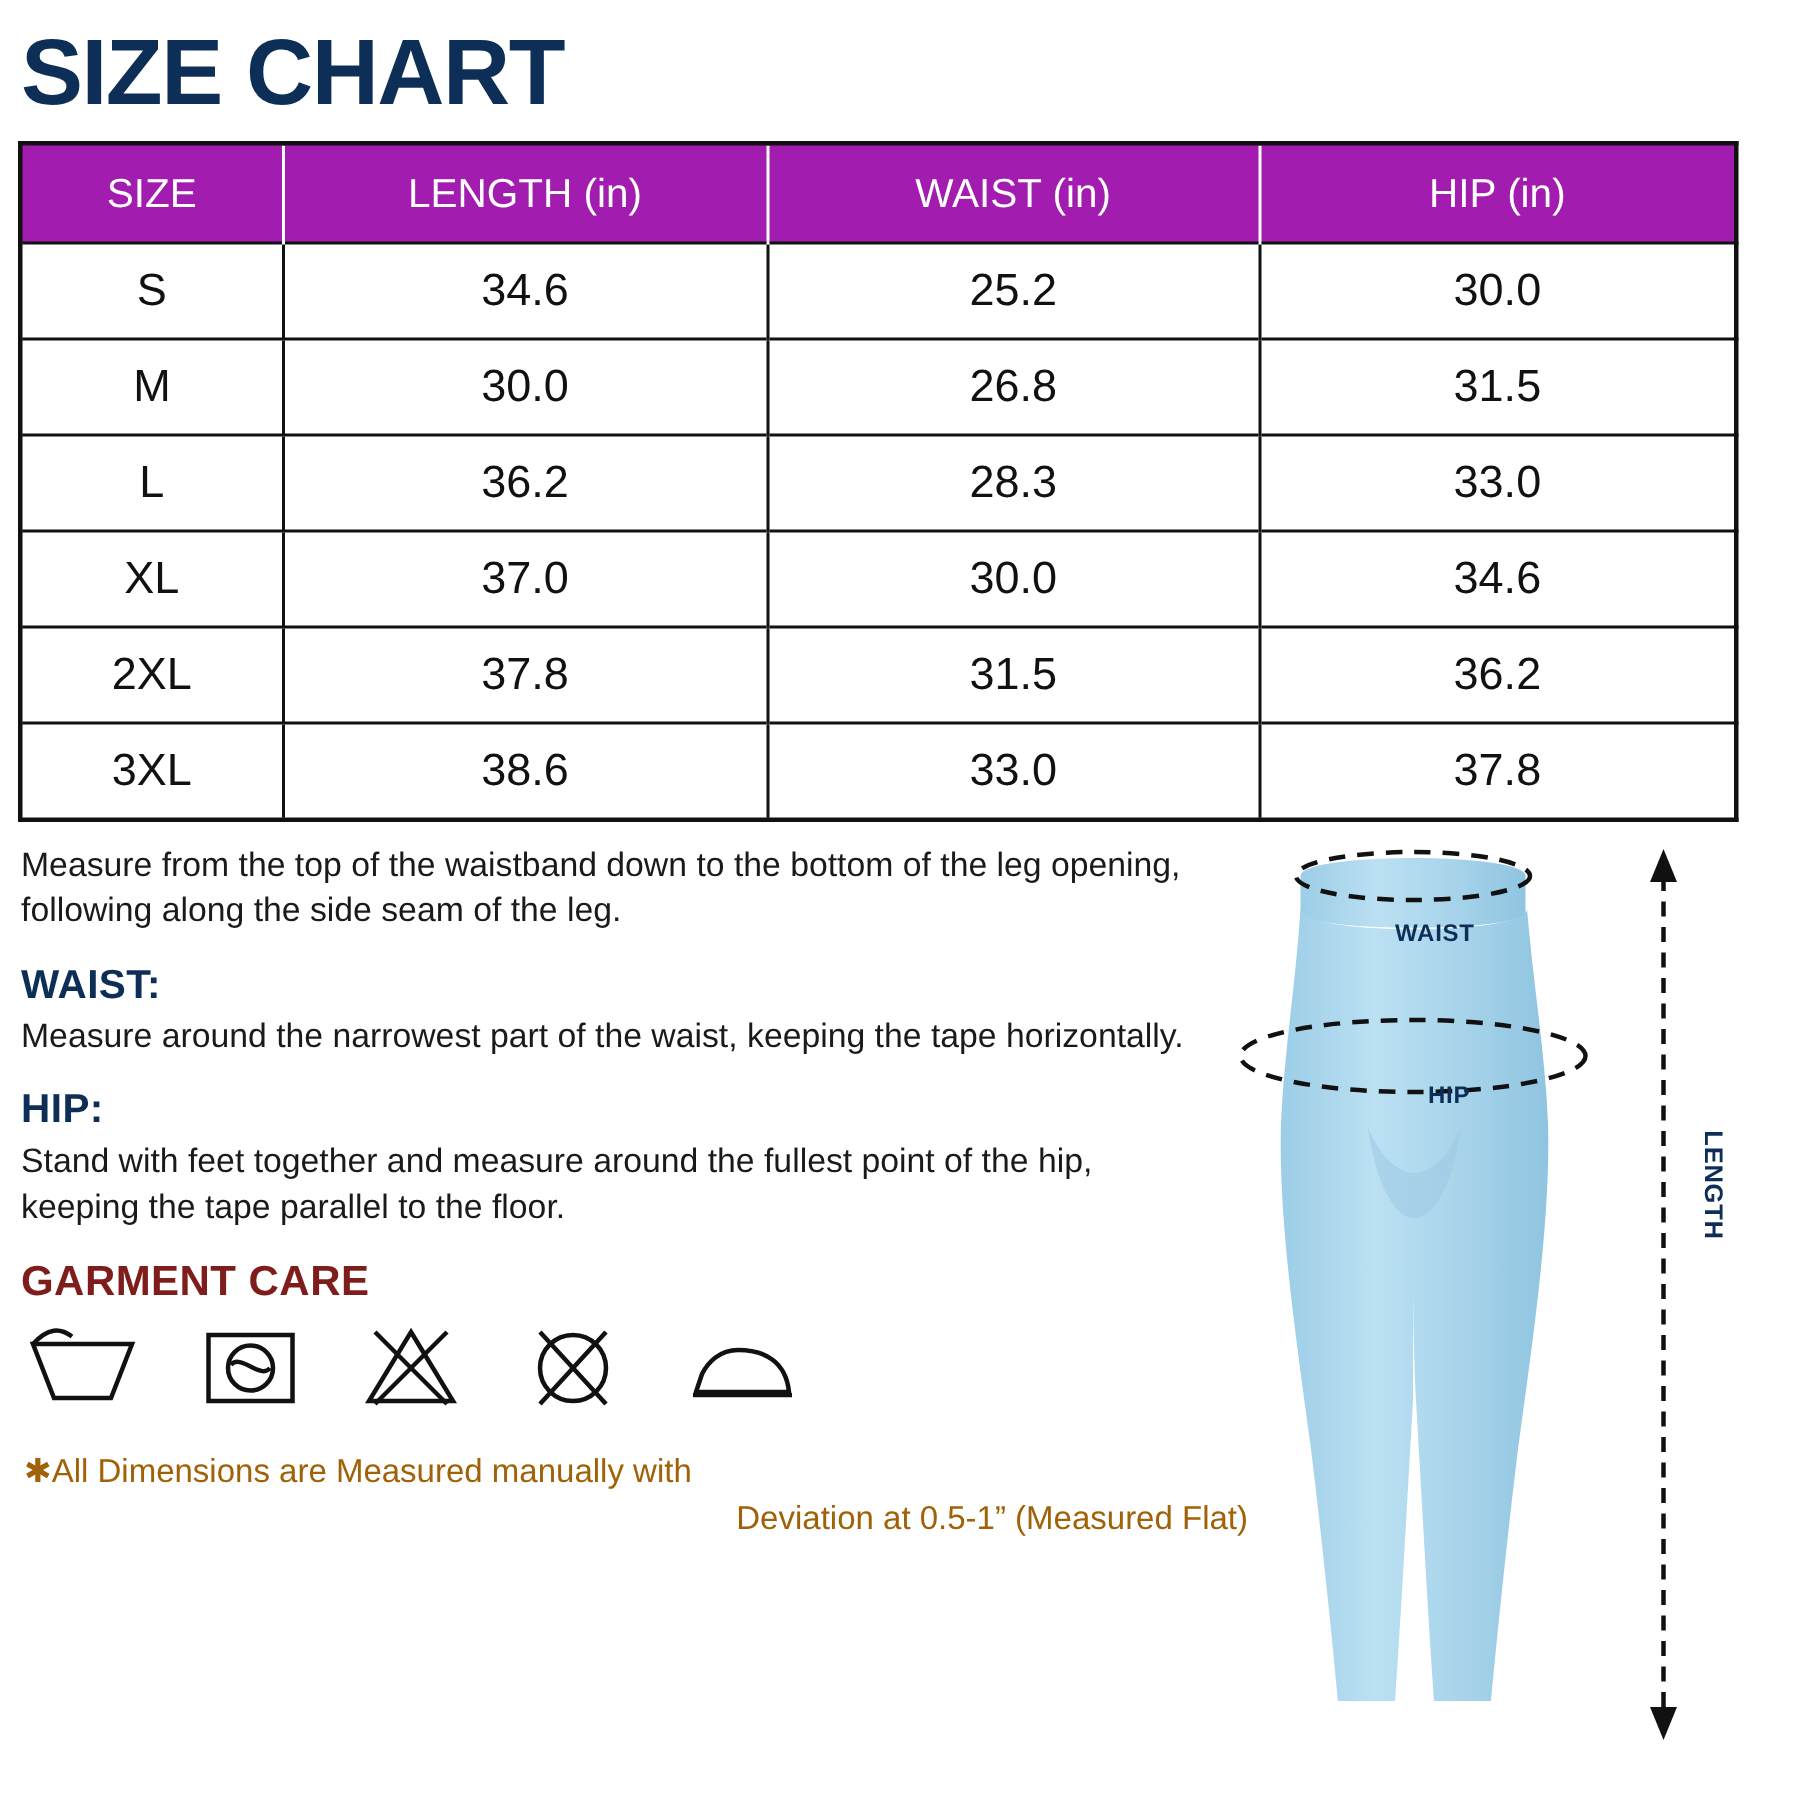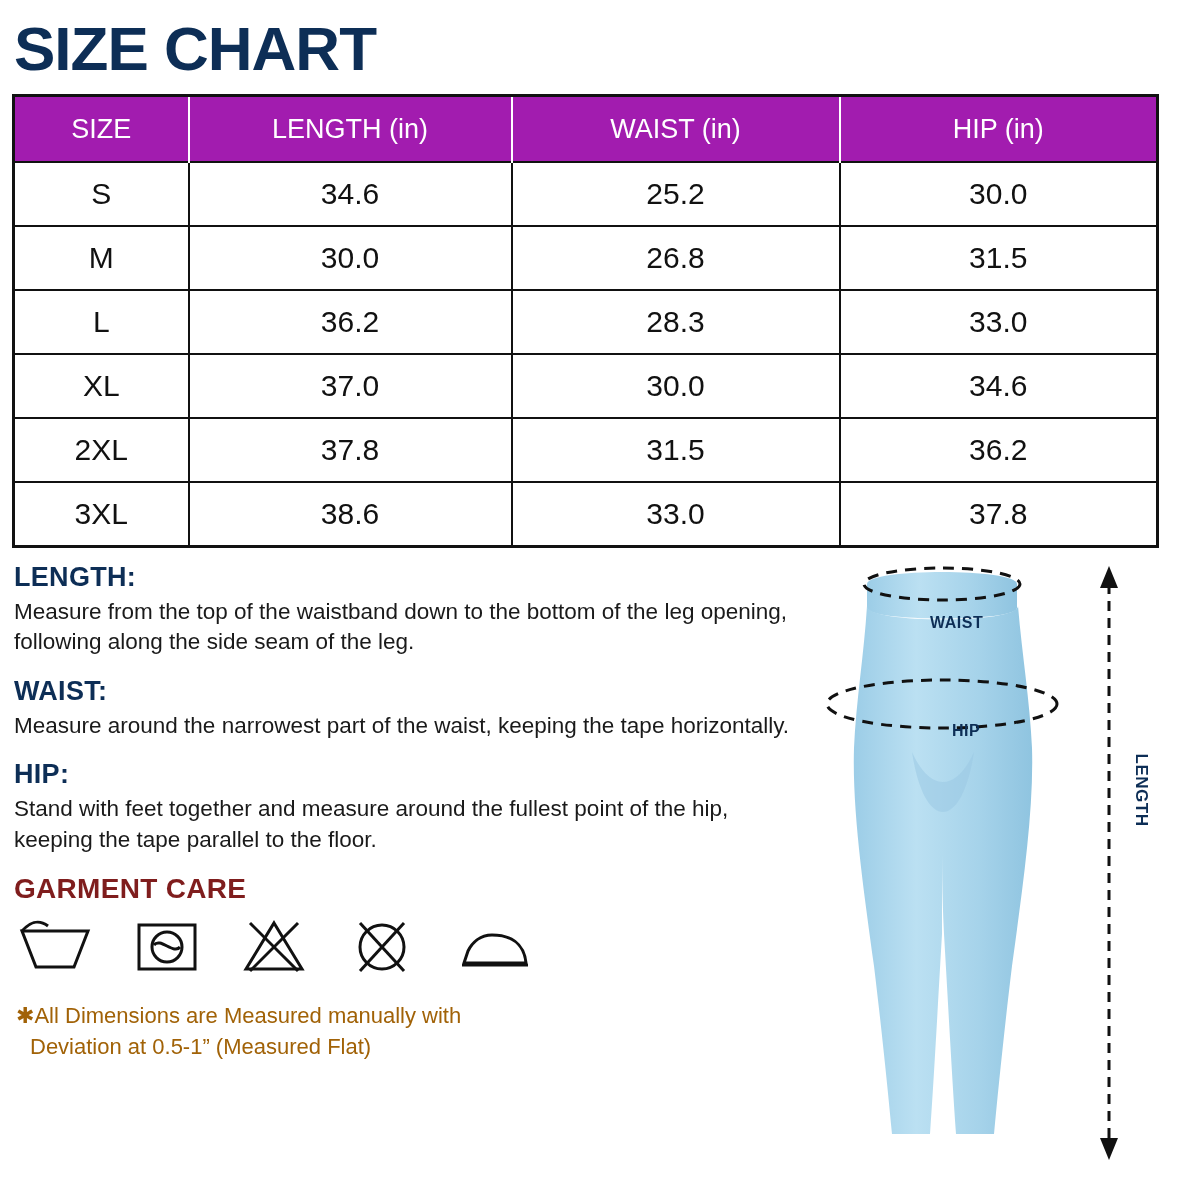--- a/index.html
+++ b/index.html
@@ -114,21 +114,21 @@
     padding-left: 4px;
   }
   .care-icons svg { display: block; }
 
   .footnote {
     font-size: 22px;
     color: #a16207;
     line-height: 1.4;
     padding-left: 2px;
   }
-  .footnote .ln2 { display: block; padding-left: 14px; }
+  .footnote .ln2 { display: block; padding-left: 14px; text-align: right; }
 
   
   .illus {
     position: absolute;
     top: 0;
     left: -20px;
     width: 360px;
     height: 620px;
   }
   .lbl {
@@ -207,21 +207,20 @@
         <td>33.0</td>
         <td>37.8</td>
       </tr>
     </tbody>
   </table>
 
   <div class="body-wrap">
 
     <div class="left-col">
 
-      <div class="sec-head">LENGTH:</div>
       <p class="sec-body">Measure from the top of the waistband down to the bottom of the leg opening, following along the side seam of the leg.</p>
 
       <div class="sec-head">WAIST:</div>
       <p class="sec-body">Measure around the narrowest part of the waist, keeping the tape horizontally.</p>
 
       <div class="sec-head">HIP:</div>
       <p class="sec-body">Stand with feet together and measure around the fullest point of the hip, keeping the tape parallel to the floor.</p>
 
       <div class="care-head">GARMENT CARE</div>
 

